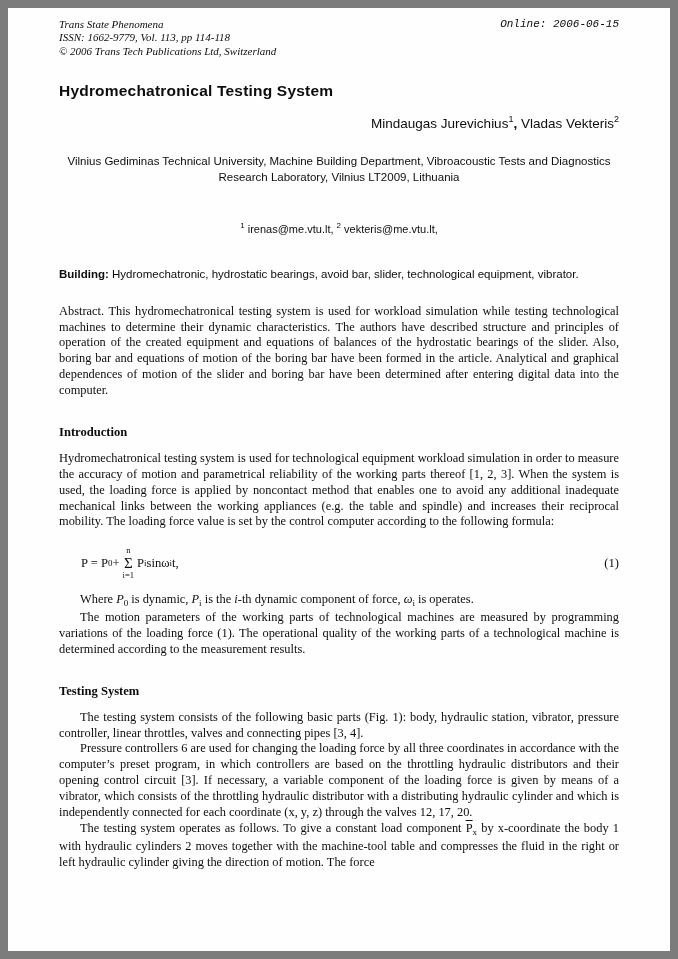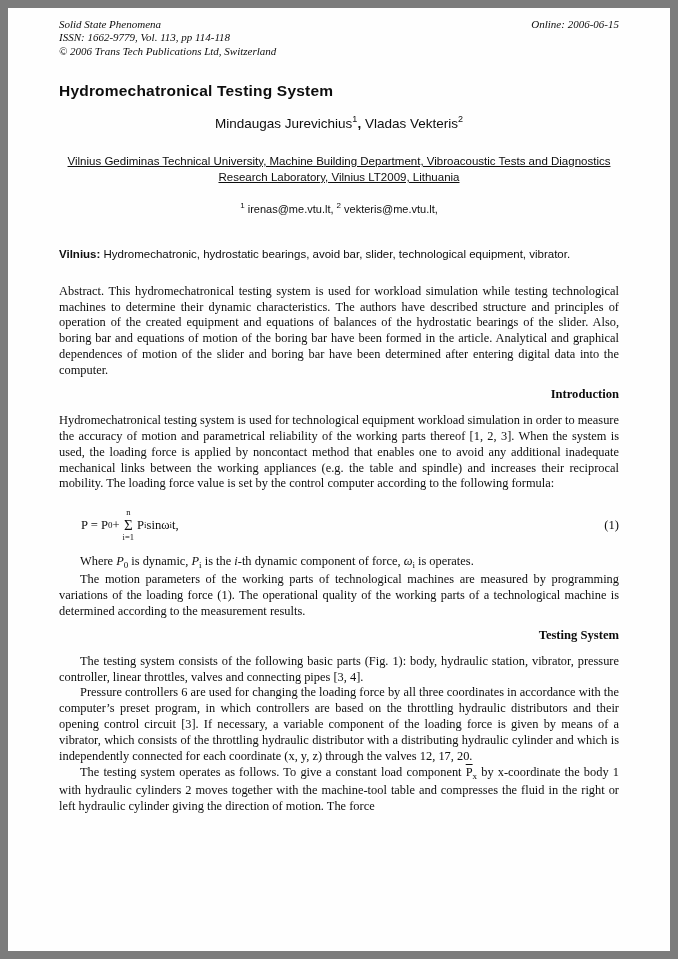--- a/index.html
+++ b/index.html
@@ -19,63 +19,61 @@
     padding: 10px 51px 30px 51px;
     color: #0d0d0d;
   }
   .header {
     display: flex;
     justify-content: space-between;
     align-items: flex-start;
     font: italic 11px/1.22 "Liberation Serif", serif;
   }
   .header-left div { white-space: nowrap; }
-  .header-right { white-space: nowrap; }
+  .header-right { white-space: nowrap; font-family: Liberation Mono, monospace; }
   .title {
     font: bold 15.5px "Liberation Sans", sans-serif;
     text-align: left;
     margin: 24px 0 0;
     letter-spacing: 0.2px;
   }
   .authors {
     font: 13.5px "Liberation Sans", sans-serif;
-    text-align: center;
+    text-align: right;
     margin-top: 14px;
   }
   .authors sup { font-size: 9px; }
   .authors .sep { font-weight: bold; }
   .affiliation {
     font: 11.5px/1.4 "Liberation Sans", sans-serif;
     text-align: center;
     margin: 22px auto 0;
     max-width: 560px;
-    text-decoration: underline;
   }
   .emails {
     font: 11px "Liberation Sans", sans-serif;
     text-align: center;
-    margin-top: 16px;
+    margin-top: 36px;
   }
   .emails sup { font-size: 8px; }
   .keywords {
     font: 11.5px/1.32 "Liberation Sans", sans-serif;
     text-align: justify;
     margin: 32px 0 0;
   }
   .keywords b { font-weight: bold; }
   .abstract {
     font: 12.4px/1.28 "Liberation Serif", serif;
     text-align: justify;
     margin: 22px 0 0;
   }
   .abstract b { font-weight: normal; margin-top: 22px; }
   .section-heading {
     font: bold 12.6px "Liberation Serif", serif;
-    margin: 8px 0 0;
-    text-align: right;
+    margin: 26px 0 0;
   }
   .para {
     font: 12.4px/1.28 "Liberation Serif", serif;
     text-align: justify;
     margin: 0;
   }
   .first { margin-top: 11px; }
   .indent { text-indent: 21px; }
   .equation-row {
     display: flex;
@@ -99,36 +97,36 @@
   .pbar .over { text-decoration: overline; }
   .var { font-style: italic; }
 </style>
 </head>
 <body>
 
 <div class="page">
 
   <div class="header">
     <div class="header-left">
-      <div>Solid State Phenomena</div>
+      <div>Trans State Phenomena</div>
       <div>ISSN: 1662-9779, Vol. 113, pp 114-118</div>
       <div>© 2006 Trans Tech Publications Ltd, Switzerland</div>
     </div>
     <div class="header-right">Online: 2006-06-15</div>
   </div>
 
   <h1 class="title">Hydromechatronical Testing System</h1>
 
   <div class="authors"><span>Mindaugas Jurevichius</span><sup>1</sup><span class="sep">, </span><span>Vladas Vekteris</span><sup>2</sup></div>
 
   <div class="affiliation">Vilnius Gediminas Technical University, Machine Building Department, Vibroacoustic Tests and Diagnostics Research Laboratory, Vilnius LT2009, Lithuania</div>
 
   <div class="emails"><sup>1</sup><span> irenas@me.vtu.lt, </span><sup>2</sup><span> vekteris@me.vtu.lt,</span></div>
 
-  <p class="keywords"><b>Vilnius:</b><span> Hydromechatronic, hydrostatic bearings, avoid bar, slider, technological equipment, vibrator.</span></p>
+  <p class="keywords"><b>Building:</b><span> Hydromechatronic, hydrostatic bearings, avoid bar, slider, technological equipment, vibrator.</span></p>
 
   <p class="abstract"><b>Abstract.</b><span> This hydromechatronical testing system is used for workload simulation while testing technological machines to determine their dynamic characteristics. The authors have described structure and principles of operation of the created equipment and equations of balances of the hydrostatic bearings of the slider. Also, boring bar and equations of motion of the boring bar have been formed in the article. Analytical and graphical dependences of motion of the slider and boring bar have been determined after entering digital data into the computer.</span></p>
 
   <h2 class="section-heading">Introduction</h2>
 
   <p class="para first">Hydromechatronical testing system is used for technological equipment workload simulation in order to measure the accuracy of motion and parametrical reliability of the working parts thereof [1, 2, 3]. When the system is used, the loading force is applied by noncontact method that enables one to avoid any additional inadequate mechanical links between the working appliances (e.g. the table and spindle) and increases their reciprocal mobility. The loading force value is set by the control computer according to the following formula:</p>
 
   <div class="equation-row">
     <span class="eq-body">
         <span>P = P</span>

